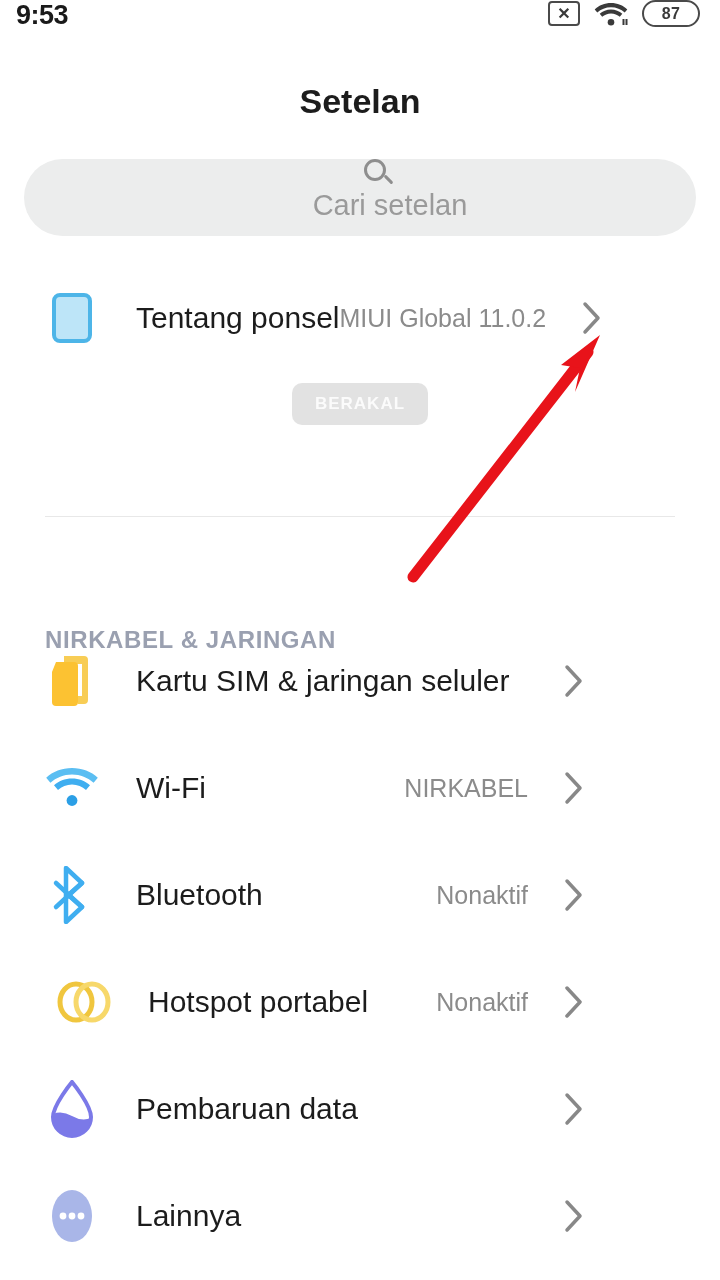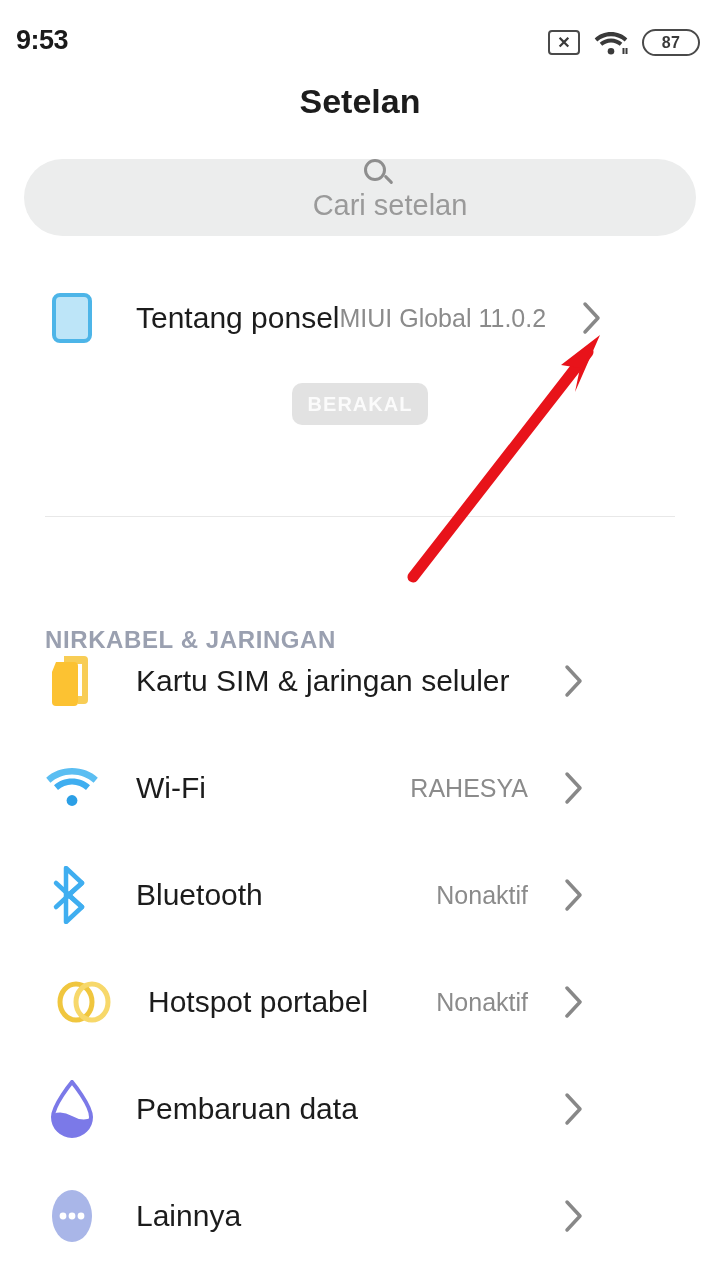--- a/index.html
+++ b/index.html
@@ -7,21 +7,21 @@
     width:720px; height:1280px;
     background:#ffffff;
     font-family:"Liberation Sans", sans-serif;
     overflow:hidden;
   }
   #screen { position:relative; width:720px; height:1280px; background:#fff; }
 
   
   .statusbar {
     position:absolute; top:0; left:0; width:720px; height:56px;
-    display:flex; align-items:flex-end; justify-content:space-between;
+    display:flex; align-items:flex-start; justify-content:space-between;
     padding:0 20px 0 16px;
     gap:7px;
   }
   .status-clock {
     font-size:27px; font-weight:bold; color:#1a1a1a; letter-spacing:-0.5px;
   }
   .status-icons { display:flex; align-items:center; gap:14px; }
   .sim-x {
     position:relative; width:32px; height:25px;
     border:2.5px solid #4a4a4a; border-radius:4px;
@@ -91,21 +91,21 @@
     position:absolute; left:45px;
     font-size:24px; font-weight:bold; color:#9aa0b0; letter-spacing:0.6px;
   }
 
   
   .watermark {
     position:absolute; left:292px; top:383px;
     width:136px; height:42px;
     background:rgba(150,150,150,0.28); border-radius:10px;
     display:flex; align-items:center; justify-content:center;
-    font-size:20px; font-weight:bold; letter-spacing:1px;
+    font-size:17px; font-weight:bold; letter-spacing:1px;
     color:rgba(255,255,255,0.85);
   }
 
   
   .annot { position:absolute; left:0; top:0; width:720px; height:1280px; pointer-events:none; }
 </style>
 </head>
 <body>
 
 <div id="screen">
@@ -181,21 +181,21 @@
 
   <div class="row" style="top:743px;">
     <div class="row-icon">
       <svg width="54" height="44" viewBox="0 0 54 44">
         <path d="M27 8.5c8.3 0 15.9 3.1 21.6 8.3l4.2-5.1C46.2 5.6 37.1 2.0 27 2.0S7.8 5.6 1.2 11.7l4.2 5.1C11.1 11.6 18.7 8.5 27 8.5z" fill="#5bbef2"></path>
         <path d="M27 18.6c5.4 0 10.3 2.1 14.0 5.5l4.0-4.8C40.4 15.0 34.0 12.4 27 12.4s-13.4 2.6-18.0 6.9l4.0 4.8c3.7-3.4 8.6-5.5 14.0-5.5z" fill="#3faef0"></path>
         <circle cx="27" cy="34.5" r="5.4" fill="#2b9fe6"></circle>
       </svg>
     </div>
     <div class="row-label">Wi-Fi</div>
-    <div class="row-value">RAHESYA</div>
+    <div class="row-value">NIRKABEL</div>
     <div class="chev">
       <svg width="20" height="34" viewBox="0 0 20 34">
           <polyline points="3,3 16,17 3,31" fill="none" stroke="#888" stroke-width="3.5" stroke-linecap="round" stroke-linejoin="round"></polyline>
         </svg>
     </div>
   </div>
 
   <div class="row" style="top:850px;">
     <div class="row-icon">
       <svg width="40" height="58" viewBox="0 0 40 58">

